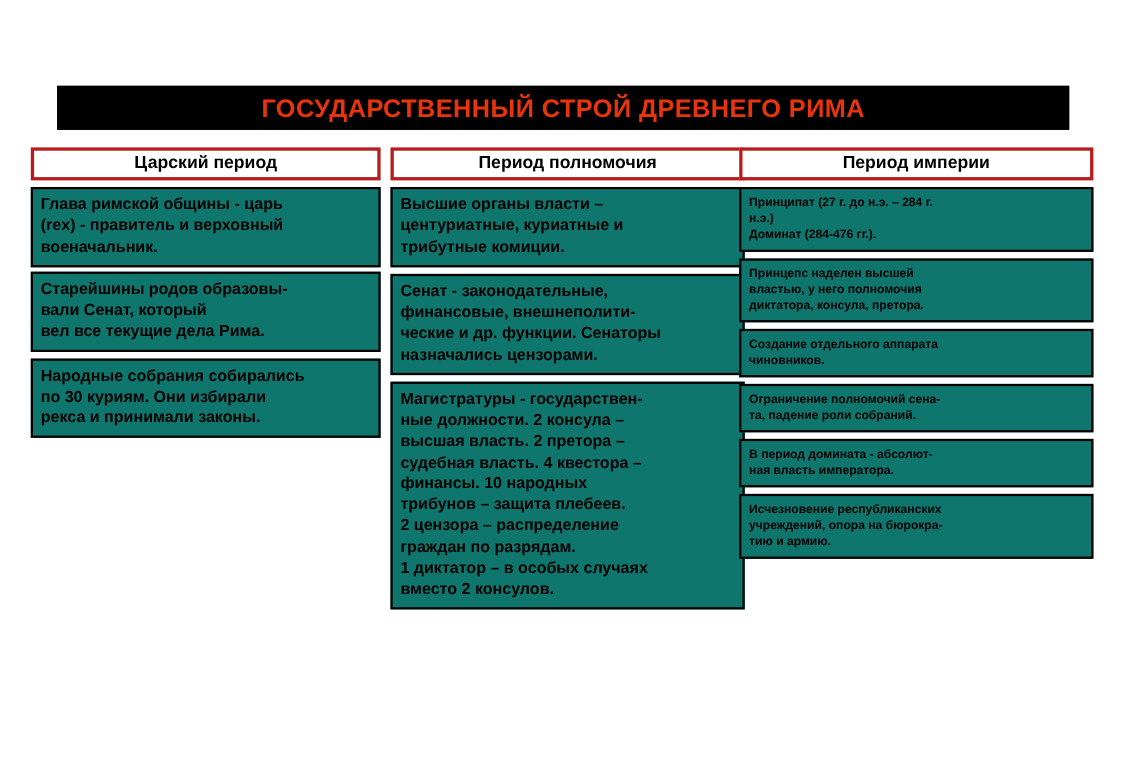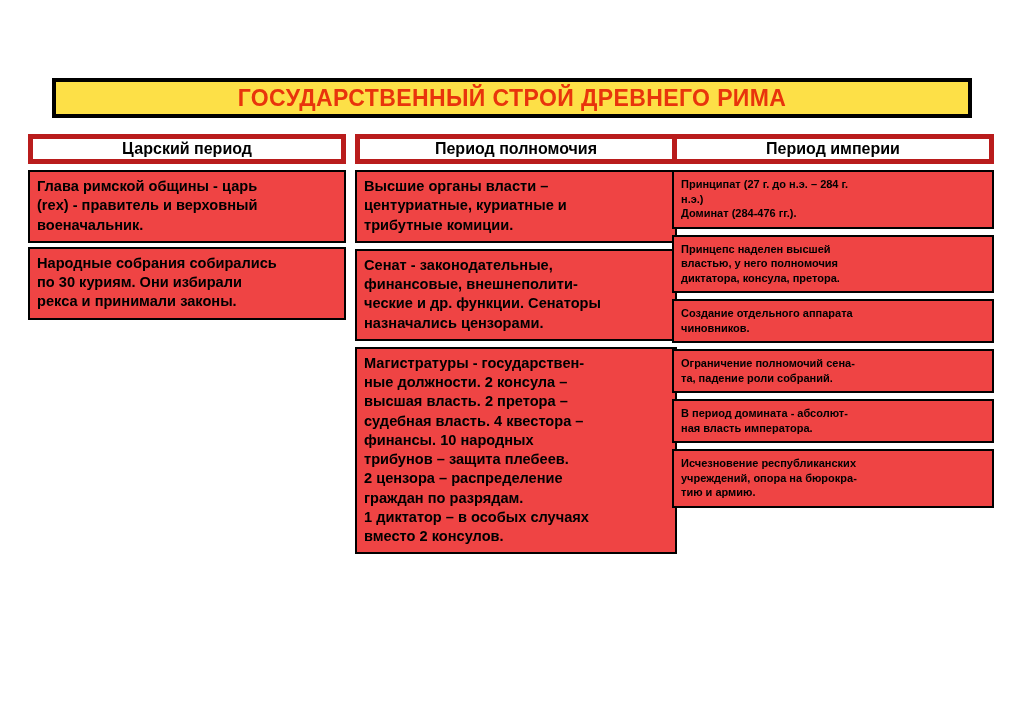--- a/index.html
+++ b/index.html
@@ -24,21 +24,21 @@
   }
 
   
   .title-box {
     position: absolute;
     left: 52px;
     top: 78px;
     width: 920px;
     height: 40px;
     border: 4px solid #000000;
-    background: #fde047;
+    background: #000000;
     display: flex;
     align-items: center;
     justify-content: center;
     box-sizing: border-box;
   }
   .title-text {
     color: #e8340c;
     font-weight: bold;
     font-size: 23px;
     letter-spacing: 0.4px;
@@ -54,35 +54,35 @@
   }
   .col {
     position: absolute;
     top: 0;
   }
   .col-1 { left: 28px;  width: 318px; }
   .col-2 { left: 355px; width: 322px; }
   .col-3 { left: 672px; width: 322px; }
 
   .col-head {
-    border: 5px solid #b91c1c;
+    border: 3px solid #b91c1c;
     background: #ffffff;
     box-sizing: border-box;
     height: 30px;
     display: flex;
     align-items: center;
     justify-content: center;
     font-weight: bold;
     font-size: 16px;
     margin-bottom: 6px;
   }
 
   .cell {
     border: 2px solid #000000;
-    background: #ef4444;
+    background: #0f766e;
     box-sizing: border-box;
     padding: 5px 7px 6px 7px;
     margin-bottom: 6px;
     font-weight: bold;
     font-size: 14.5px;
     line-height: 1.32;
     white-space: pre-line;
   }
 
   
@@ -101,20 +101,23 @@
     <div class="title-text">ГОСУДАРСТВЕННЫЙ СТРОЙ ДРЕВНЕГО РИМА</div>
   </div>
 
   <div class="columns">
 
     <div class="col col-1">
       <div class="col-head">Царский период</div>
       <div class="cell c0">Глава римской общины - царь
 (rex) - правитель и верховный
 военачальник.</div>
+      <div class="cell">Старейшины родов образовы-
+вали Сенат, который
+вел все текущие дела Рима.</div>
       <div class="cell">Народные собрания собирались
 по 30 куриям. Они избирали
 рекса и принимали законы.</div>
     </div>
 
     <div class="col col-2">
       <div class="col-head">Период полномочия</div>
       <div class="cell">Высшие органы власти –
 центуриатные, куриатные и
 трибутные комиции.</div>

